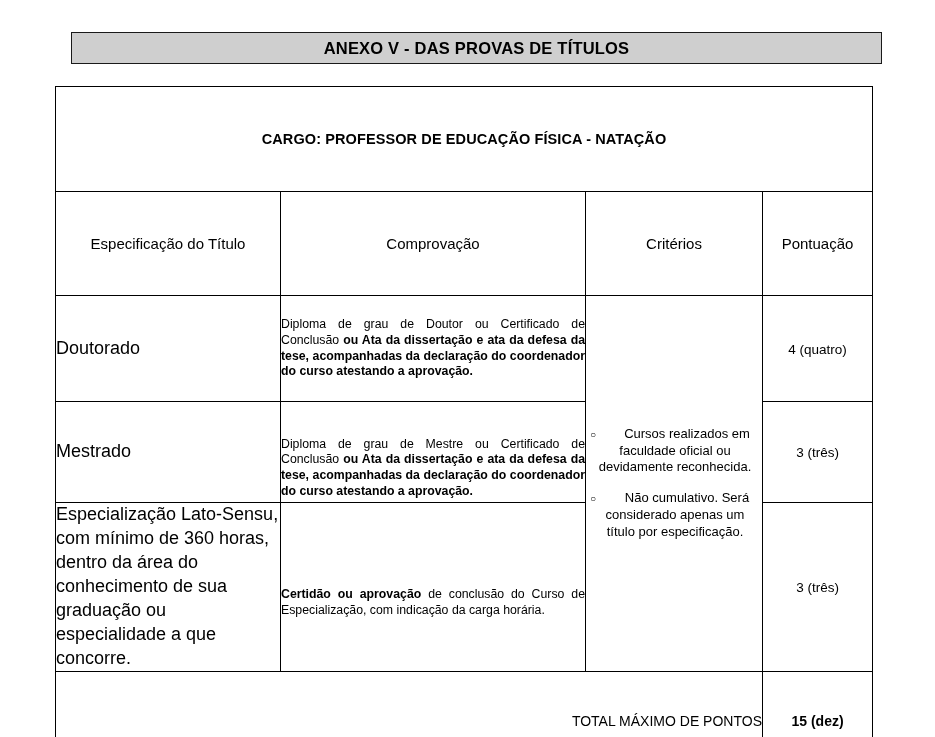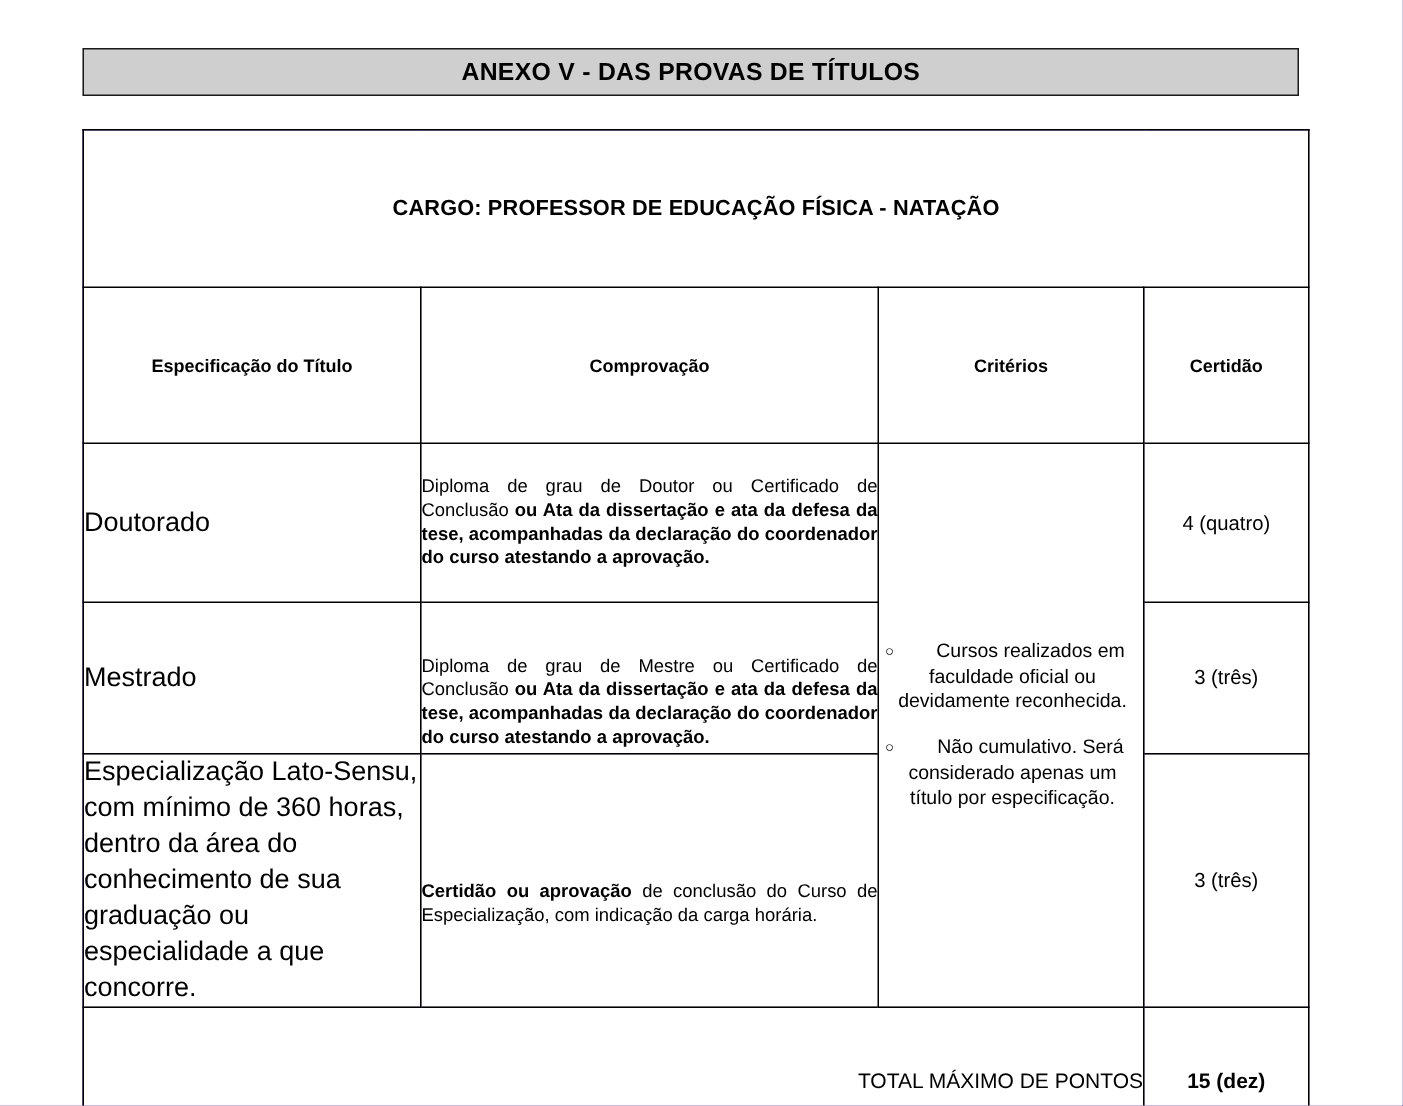--- a/index.html
+++ b/index.html
@@ -17,21 +17,21 @@
 
   .page {
     position: relative;
     width: 935px;
     height: 737px;
   }
 
   
   .title-bar {
     position: absolute;
-    left: 55px;
+    left: 71px;
     top: 32px;
     width: 811px;
     height: 32px;
     background: #cfcfcf;
     border: 1px solid #1a1a1a;
     box-sizing: border-box;
     display: flex;
     align-items: center;
     justify-content: center;
   }
@@ -76,22 +76,22 @@
     font-weight: bold;
     letter-spacing: 0.1px;
   }
 
   
   .head-cell {
     height: 103px;
     text-align: center;
   }
   .head-text {
-    font-size: 12px;
-    font-weight: bold;
+    font-size: 15px;
+    font-weight: normal;
   }
 
   
   .cell-pad { padding: 6px 10px; }
 
   .spec-text {
     font-size: 18px;
     line-height: 1.33;
   }
 
@@ -192,21 +192,21 @@
         <td class="head-cell">
           <span class="head-text">Especificação do Título</span>
         </td>
         <td class="head-cell">
           <span class="head-text">Comprovação</span>
         </td>
         <td class="head-cell">
           <span class="head-text">Critérios</span>
         </td>
         <td class="head-cell">
-          <span class="head-text">Certidão</span>
+          <span class="head-text">Pontuação</span>
         </td>
       </tr>
 
       <tr class="row-dout">
         <td class="cell-pad rh">
           <span class="spec-text">Doutorado</span>
         </td>
         <td class="cell-pad rh">
           <div class="proof-text"><span>Diploma de grau de Doutor ou Certificado de Conclusão </span><b>ou Ata da dissertação e ata da defesa da tese, acompanhadas da declaração do coordenador do curso atestando a aprovação.</b></div>
         </td>

